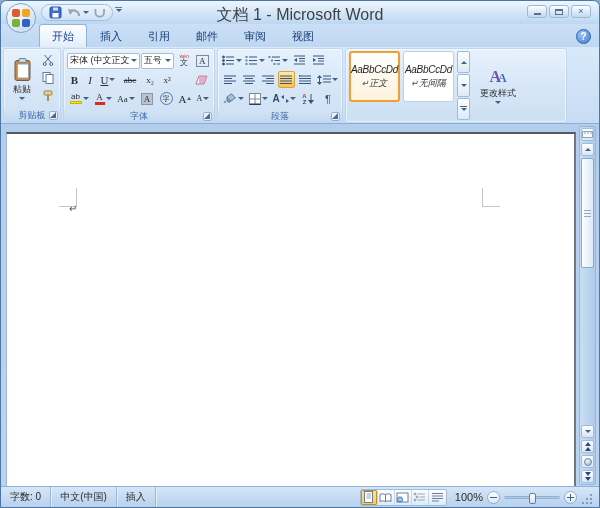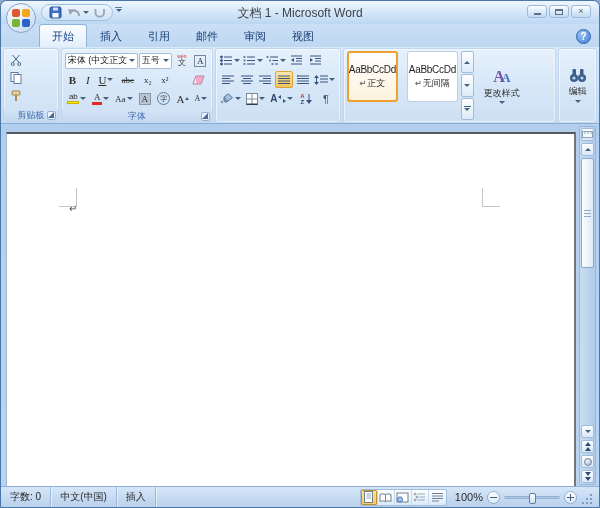--- a/index.html
+++ b/index.html
@@ -18,21 +18,21 @@
   .orbsq i:nth-child(1){background:#e05a33;}
   .orbsq i:nth-child(2){background:#f2a81d;}
   .orbsq i:nth-child(3){background:#76b438;}
   .orbsq i:nth-child(4){background:#2a62c9;}
   .qat{position:absolute;left:40px;top:3px;height:17px;display:flex;align-items:center;gap:2px;
     background:linear-gradient(#ecf5fd,#cfe3f6);border:1px solid #9fc0e0;border-radius:9px;padding:0 5px;}
   .qbtn{width:16px;height:14px;display:flex;align-items:center;justify-content:center;border:none;background:transparent;padding:0;}
   .qmore{position:absolute;left:112px;top:6px;width:11px;height:11px;border:none;background:transparent;padding:0;
     display:flex;flex-direction:column;align-items:center;gap:1px;}
   .qmore b{width:7px;height:1px;background:#5c7da6;}
-  .wtitle{position:absolute;left:0;right:0;top:4px;text-align:center;font-size:12px;color:#3f4245;pointer-events:none;}
+  .wtitle{position:absolute;left:0;right:0;top:4px;text-align:center;font-size:16px;color:#3f4245;pointer-events:none;}
   .winbtns{position:absolute;right:8px;top:4px;display:flex;gap:2px;}
   .wb{width:20px;height:13px;border:1px solid #9db9d8;border-radius:3px;
     background:linear-gradient(#fdfeff,#dcebf8 50%,#c3d9ef);display:flex;align-items:center;justify-content:center;
     color:#55687e;font-size:9px;line-height:9px;padding:0;}
   .wb .minbar{width:7px;height:2px;background:#5d7089;margin-top:5px;}
   .wb .maxbox{width:8px;height:6px;border:1px solid #5d7089;border-top-width:2px;}
   
   .tabrow{position:absolute;left:0;top:23px;right:0;height:23px;display:flex;align-items:flex-end;
     background:linear-gradient(#cbdff6,#bed7f1);padding-left:38px;}
   .tab{padding:4px 12px 3px;font-size:11px;color:#1a3f76;border:1px solid transparent;border-bottom:none;}
@@ -86,21 +86,21 @@
   .circ{width:13px;height:13px;border:1px solid #5a7aa0;border-radius:50%;font-size:7px;display:flex;align-items:center;justify-content:center;color:#333;}
   .growA{font-size:11px;font-family:"Liberation Serif",serif;}
   .shrinkA{font-size:8px;font-family:"Liberation Serif",serif;}
   .upt{width:0;height:0;border-left:2.5px solid transparent;border-right:2.5px solid transparent;border-bottom:3px solid #44617e;display:inline-block;}
   
   .g-para{width:126px;}
   svg.ic{display:block;}
   
   .g-styles{width:222px;}
   .g-styles .gcontent{display:flex;gap:3px;}
-  .cards{display:flex;gap:9px;}
+  .cards{display:flex;gap:3px;font-style:italic;}
   .card{width:51px;height:51px;background:#fff;border:1px solid #bcd0e8;border-radius:3px;
     display:flex;flex-direction:column;align-items:center;justify-content:center;gap:2px;padding:1px;}
   .card.sel{border:2px solid #f0a030;background:linear-gradient(#fff,#fdf2dd);}
   .card .prev{font-size:10px;color:#1f1f1f;letter-spacing:-.3px;}
   .card .prevBig{font-size:16px;font-weight:bold;color:#161616;font-family:"Liberation Serif",serif;letter-spacing:-.5px;}
   .card .nm{font-size:9px;color:#333;display:flex;align-items:center;gap:1px;}
   .card .pfx{font-size:8px;color:#777;}
   .scol{display:flex;flex-direction:column;gap:1px;width:13px;}
   .scol button{flex:1;border:1px solid #9fbcdd;border-radius:2px;background:linear-gradient(#fdfeff,#dcebf8);
     display:flex;align-items:center;justify-content:center;padding:0;}
@@ -227,20 +227,29 @@
     <div class="tab">视图</div>
     <button class="helpbtn">
         <span>?</span>
       </button>
   </div>
 
   <div class="ribbon">
 
     <div class="group g-clip">
       <div class="gcontent">
+        <button class="pastebtn">
+          <svg class="ic" width="19" height="24" viewBox="0 0 19 24">
+              <rect x="2" y="2.5" width="15" height="20" rx="2" fill="#c08b4f" stroke="#7d5a33"></rect>
+              <rect x="6" y="0.5" width="7" height="4" rx="1" fill="#cdd7e2" stroke="#78828e"></rect>
+              <rect x="4.5" y="6" width="11" height="14" fill="#fff" stroke="#9aa4ae"></rect>
+            </svg>
+          <span>粘贴</span>
+          <i class="dd"></i>
+        </button>
         <div class="clipcol">
           <button class="sbtn">
             <svg class="ic" width="12" height="12" viewBox="0 0 12 12">
                 <g stroke="#4c688c" fill="none">
                   <line x1="2.5" y1="1" x2="9" y2="8.5"></line>
                   <line x1="9.5" y1="1" x2="3" y2="8.5"></line>
                   <circle cx="2.8" cy="10" r="1.5"></circle>
                   <circle cx="9.2" cy="10" r="1.5"></circle>
                 </g>
               </svg>
@@ -523,20 +532,24 @@
             <svg class="ic" width="6" height="10" viewBox="0 0 6 10">
                 <line x1="3" y1="0" x2="3" y2="7" stroke="#39557e"></line>
                 <polygon points="0,6 6,6 3,10" fill="#39557e"></polygon>
               </svg>
           </button>
           <button class="rbtn" style="width:18px;height:17px">
               <span style="font-size:11px;color:#39557e">¶</span>
             </button>
         </div>
       </div>
+      <div class="glabel">
+          <span>段落</span>
+          <span class="launcher"></span>
+        </div>
     </div>
 
     <div class="group g-styles">
       <div class="gcontent">
         <div class="cards">
           <div class="card sel">
             <span class="prev">AaBbCcDd</span>
             <span class="nm">
                 <b class="pfx">↵</b>
                 <span>正文</span>
@@ -565,36 +578,20 @@
             </button>
         </div>
         <button class="chgbtn">
           <span><b class="aa1">A</b><b class="aa2">A</b></span>
           <span>更改样式</span>
           <i class="dd"></i>
         </button>
       </div>
     </div>
 
-    <div class="group g-edit">
-      <button class="editbtn">
-        <svg class="ic" width="18" height="15" viewBox="0 0 18 15">
-            <g fill="#3e5f8e">
-              <rect x="3.5" y="1" width="3.5" height="6" rx="1"></rect>
-              <rect x="11" y="1" width="3.5" height="6" rx="1"></rect>
-              <circle cx="5" cy="10" r="4"></circle>
-              <circle cx="13" cy="10" r="4"></circle>
-            </g>
-            <circle cx="5" cy="10" r="1.6" fill="#bcd2ec"></circle>
-            <circle cx="13" cy="10" r="1.6" fill="#bcd2ec"></circle>
-          </svg>
-        <span>编辑</span>
-        <i class="dd"></i>
-      </button>
-    </div>
   </div>
 
   <div class="docarea">
     <div class="page">
       <div class="cm cm-tl"></div>
       <div class="cm cm-tr"></div>
       <span class="pmark">↵</span>
     </div>
   </div>
 

